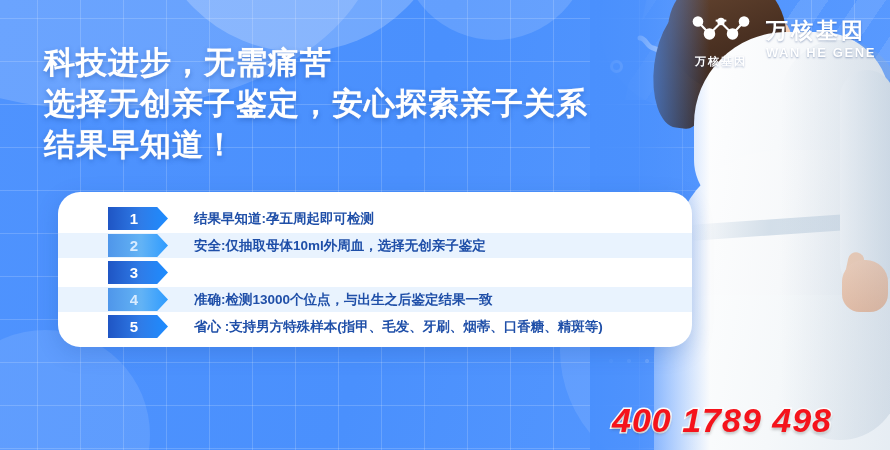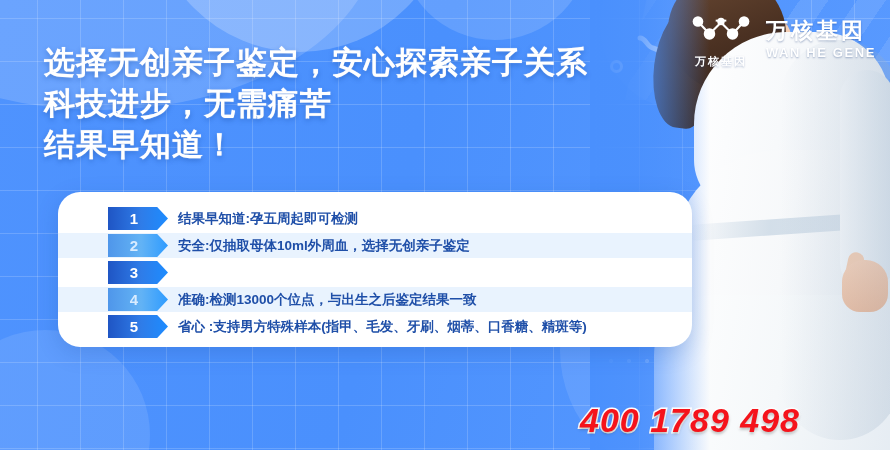--- a/index.html
+++ b/index.html
@@ -215,35 +215,35 @@
     clip-path:polygon(0 0, 82% 0, 100% 50%, 82% 100%, 0 100%);
   }
   .badge.odd  .badge-bg{ background:linear-gradient(90deg,#1f55c4 0%,#2f7ce8 55%,#1d8cff 100%); }
   .badge.even .badge-bg{ background:linear-gradient(90deg,#4f96ea 0%,#63b3f5 55%,#2e9bff 100%); }
   .badge span{
     position:relative; color:#fff; font-size:15px; font-weight:bold;
     margin-right:8px;
   }
   .badge.even span{ color:#d8ecff; }
   .row .txt{
-    margin-left:10px; color:#1f4fa8; font-size:13.5px; font-weight:bold;
+    margin-left:26px; color:#1f4fa8; font-size:13.5px; font-weight:bold;
     white-space:nowrap;
   }
 
   
   #address{
     position:absolute; left:38px; top:372px; z-index:15;
     color:#fff; font-size:15px; font-weight:bold;
     text-shadow:0 1px 3px rgba(20,70,160,.4);
     white-space:nowrap;
   }
 
   
   #phone{
-    position:absolute; left:580px; top:401px; z-index:25;
+    position:absolute; left:612px; top:401px; z-index:25;
     font-size:34px; font-weight:bold; font-style:italic;
     letter-spacing:1px; color:#f5131b;
     -webkit-text-stroke:3px #ffffff;
     paint-order:stroke fill;
     text-shadow:0 2px 3px rgba(60,60,60,.35);
   }
 </style>
 </head>
 <body>
 
@@ -299,22 +299,22 @@
       </svg>
       <div class="logo-sub">万核基因</div>
     </div>
     <div>
       <div class="logo-cn">万核基因</div>
       <div class="logo-en">WAN HE GENE</div>
     </div>
   </div>
 
   <div id="headline">
+    <div class="hl">科技进步，无需痛苦</div>
     <div class="hl">选择无创亲子鉴定，安心探索亲子关系</div>
-    <div class="hl">科技进步，无需痛苦</div>
     <div class="hl">结果早知道！</div>
   </div>
 
   <div id="card">
 
     <div class="row">
       <div class="badge odd">
         <div class="badge-bg"></div>
         <span>1</span>
       </div>

